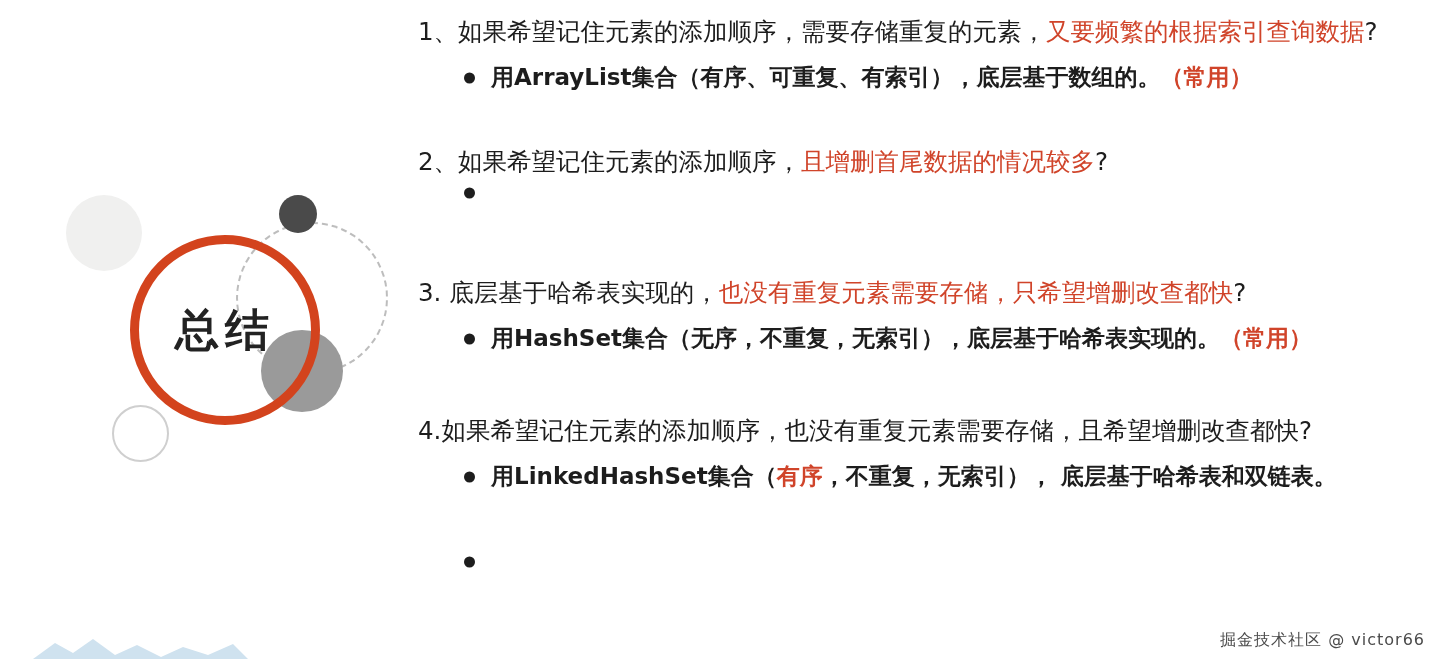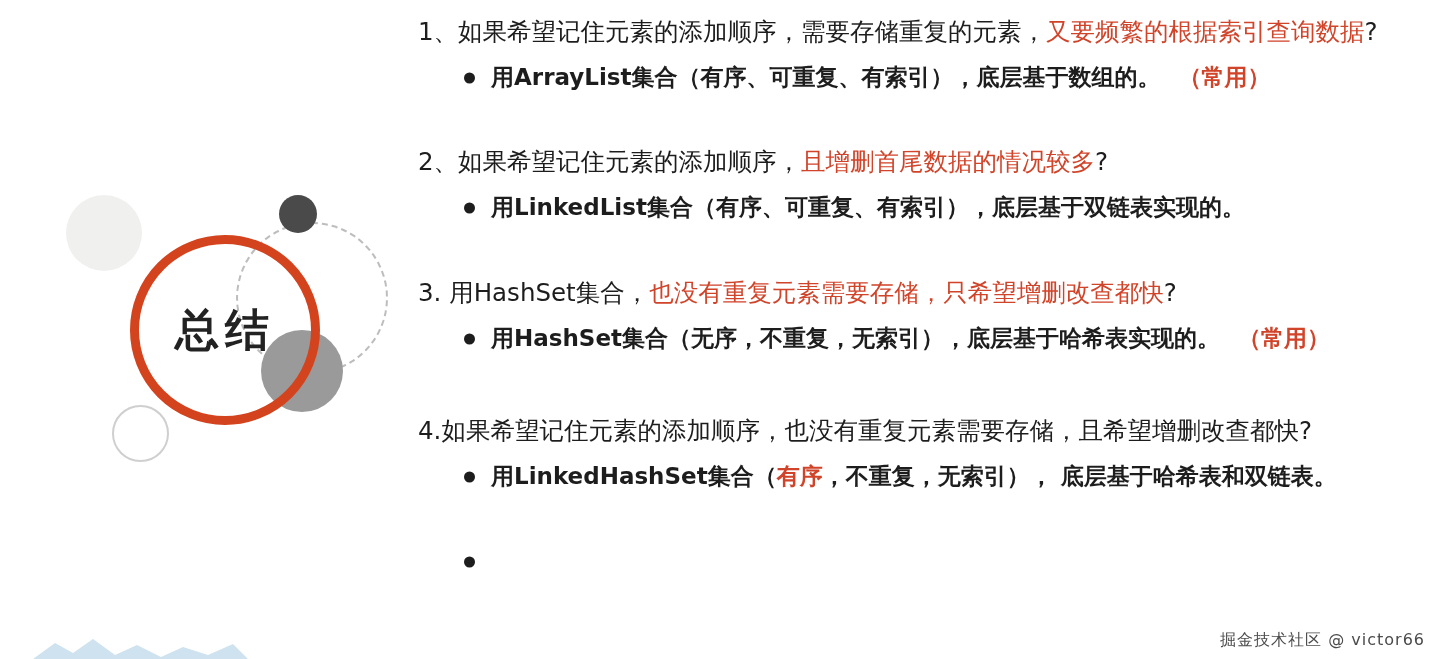--- a/index.html
+++ b/index.html
@@ -161,21 +161,20 @@
     width: 11px;
     height: 11px;
     border-radius: 50%;
     background: #1d1d1d;
   }
   .a-line .hl {
     color: #d0442a;
   }
   .a-line .tag-common {
     color: #d0442a;
-    margin-left: 18px;
   }
 
   
   #blk1 { top: 16px; }
   #blk2 { top: 146px; }
   #blk3 { top: 277px; }
   #blk4 { top: 415px; }
   #blk5 { top: 547px; }
 
   
@@ -222,27 +221,27 @@
         <span>用ArrayList集合（有序、可重复、有索引），底层基于数组的。</span><span class="tag-common">（常用）</span>
       </div>
     </div>
 
     <div class="qa-block" id="blk2">
       <div class="q-line">
         <span>2、</span><span>如果希望记住元素的添加顺序，</span><span class="hl">且增删首尾数据的情况较多</span><span>?</span>
       </div>
       <div class="a-line">
         <span class="bullet"></span>
-        <span>用LinkedList集合（有序、可重复、有索引），底层基于双链表实现的。</span><span class="tag-common"></span>
+        <span class="tag-common"></span>
       </div>
     </div>
 
     <div class="qa-block" id="blk3">
       <div class="q-line">
-        <span>3.</span><span> 用HashSet集合，</span><span class="hl">也没有重复元素需要存储，只希望增删改查都快</span><span>?</span>
+        <span>3.</span><span> 底层基于哈希表实现的，</span><span class="hl">也没有重复元素需要存储，只希望增删改查都快</span><span>?</span>
       </div>
       <div class="a-line">
         <span class="bullet"></span>
         <span>用HashSet集合（无序，不重复，无索引），底层基于哈希表实现的。</span><span class="tag-common">（常用）</span>
       </div>
     </div>
 
     <div class="qa-block" id="blk4">
       <div class="q-line">
         <span>4.</span><span>如果希望记住元素的添加顺序，也没有重复元素需要存储，且希望增删改查都快?</span>

